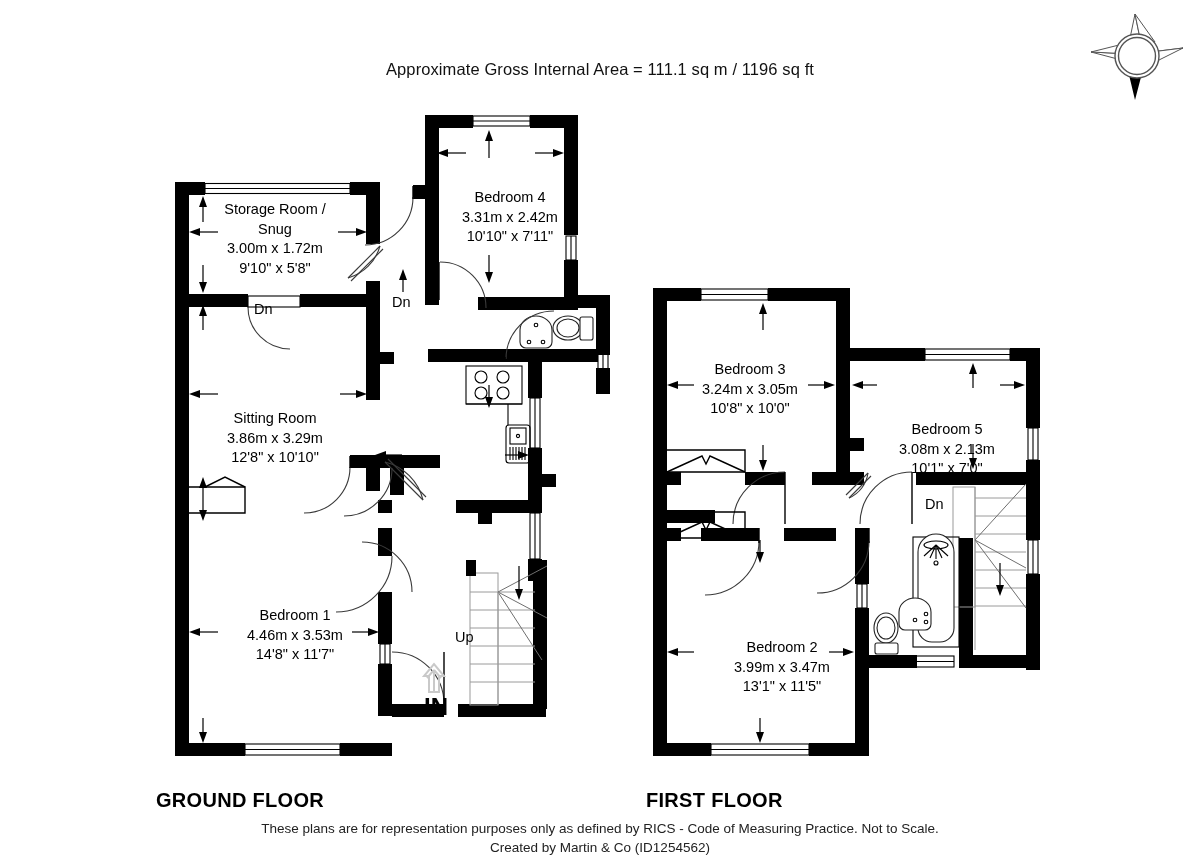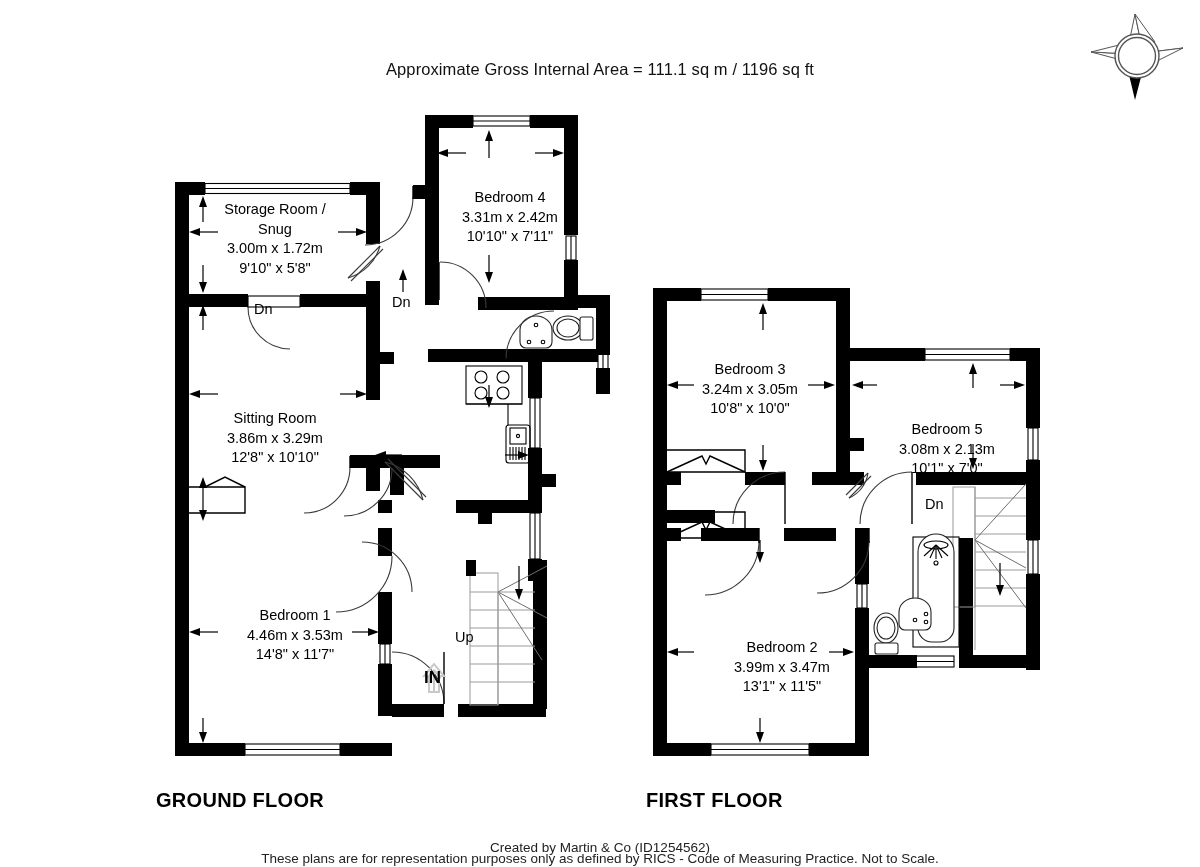--- a/index.html
+++ b/index.html
@@ -44,21 +44,21 @@
 
   
   .footer-line {
     position: absolute;
     width: 1200px;
     left: 0;
     text-align: center;
     font-size: 13.5px;
     color: #222;
   }
-  #footer-line-1 { top: 821px; margin-top: 30px; }
+  #footer-line-1 { top: 821px; }
   #footer-line-2 { top: 840px; }
 
   
   .room-label {
     position: absolute;
     text-align: center;
     font-size: 14.5px;
     line-height: 19.5px;
     white-space: nowrap;
     color: #000;
@@ -539,21 +539,21 @@
 
   <div class="room-label" style="left:205px; top:606px; width:180px;">
     <span class="rl-name">Bedroom 1</span>
     <span class="rl-m">4.46m x 3.53m</span>
     <span class="rl-ft">14'8" x 11'7"</span>
   </div>
 
   <div class="mini-label" style="left:254px; top:301px;">Dn</div>
   <div class="mini-label" style="left:392px; top:294px;">Dn</div>
   <div class="mini-label" style="left:455px; top:629px;">Up</div>
-  <div class="mini-label" style="left:424px; top:668px; font-size:17px; font-weight:bold;">IN</div>
+  <div class="mini-label" style="left:424px; top:693px; font-size:24px; font-weight:bold;">IN</div>
 
   <div class="room-label" style="left:660px; top:360px; width:180px;">
     <span class="rl-name">Bedroom 3</span>
     <span class="rl-m">3.24m x 3.05m</span>
     <span class="rl-ft">10'8" x 10'0"</span>
   </div>
 
   <div class="room-label" style="left:862px; top:380px; width:170px;margin-top:40px;">
     <span class="rl-name">Bedroom 5</span>
     <span class="rl-m">3.08m x 2.13m</span>

